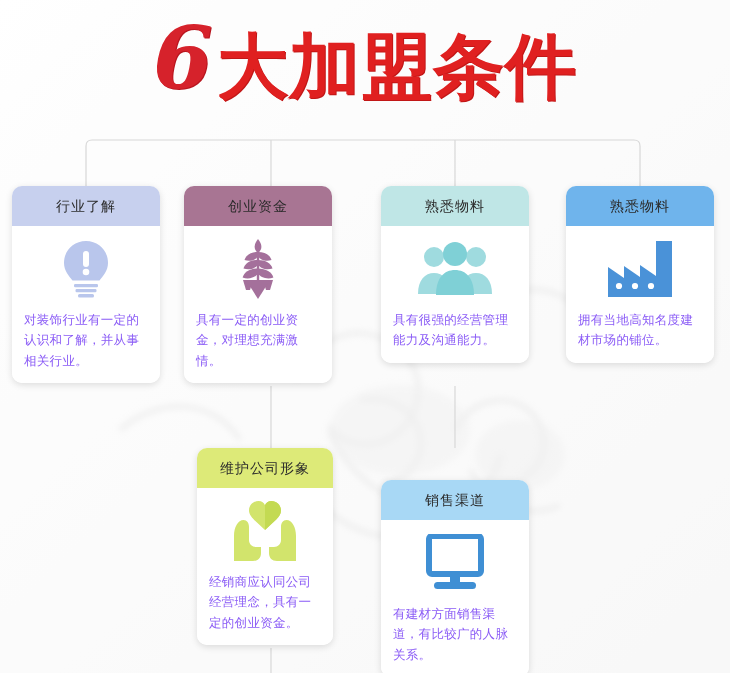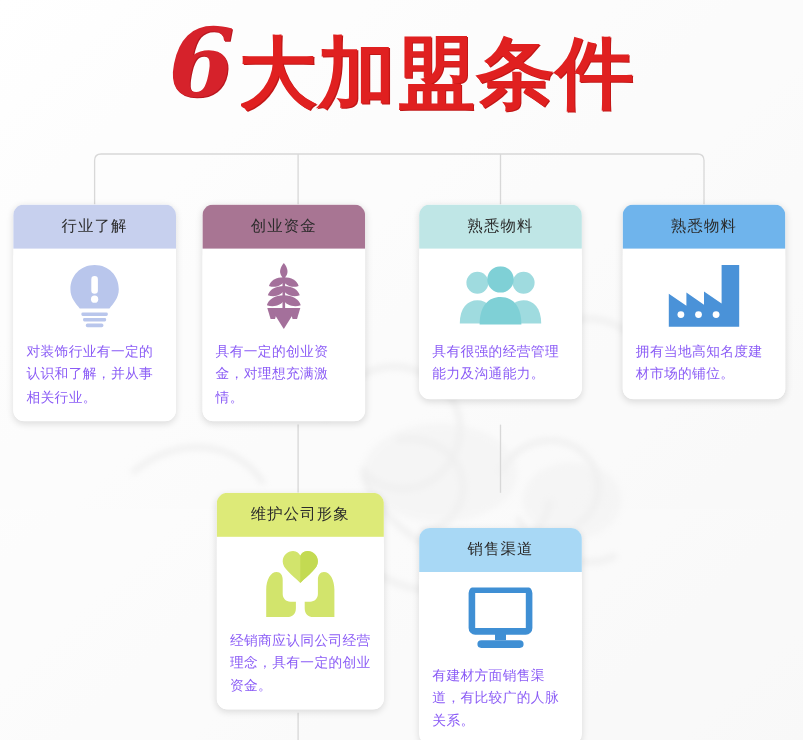--- a/index.html
+++ b/index.html
@@ -82,21 +82,21 @@
   .card {
     position: absolute;
     width: 148px;
     background: #ffffff;
     border-radius: 10px;
     box-shadow: 0 2px 7px rgba(0,0,0,0.13);
     overflow: hidden;
     z-index: 3;
   }
   .card.wide {
-    width: 152px;
+    width: 136px;
   }
   .card-header {
     height: 40px;
     line-height: 40px;
     text-align: center;
     font-size: 14px;
     color: #2b2b2b;
     letter-spacing: 1px;
     font-family: "DejaVu Sans", "Liberation Sans", sans-serif;
     white-space: nowrap;

